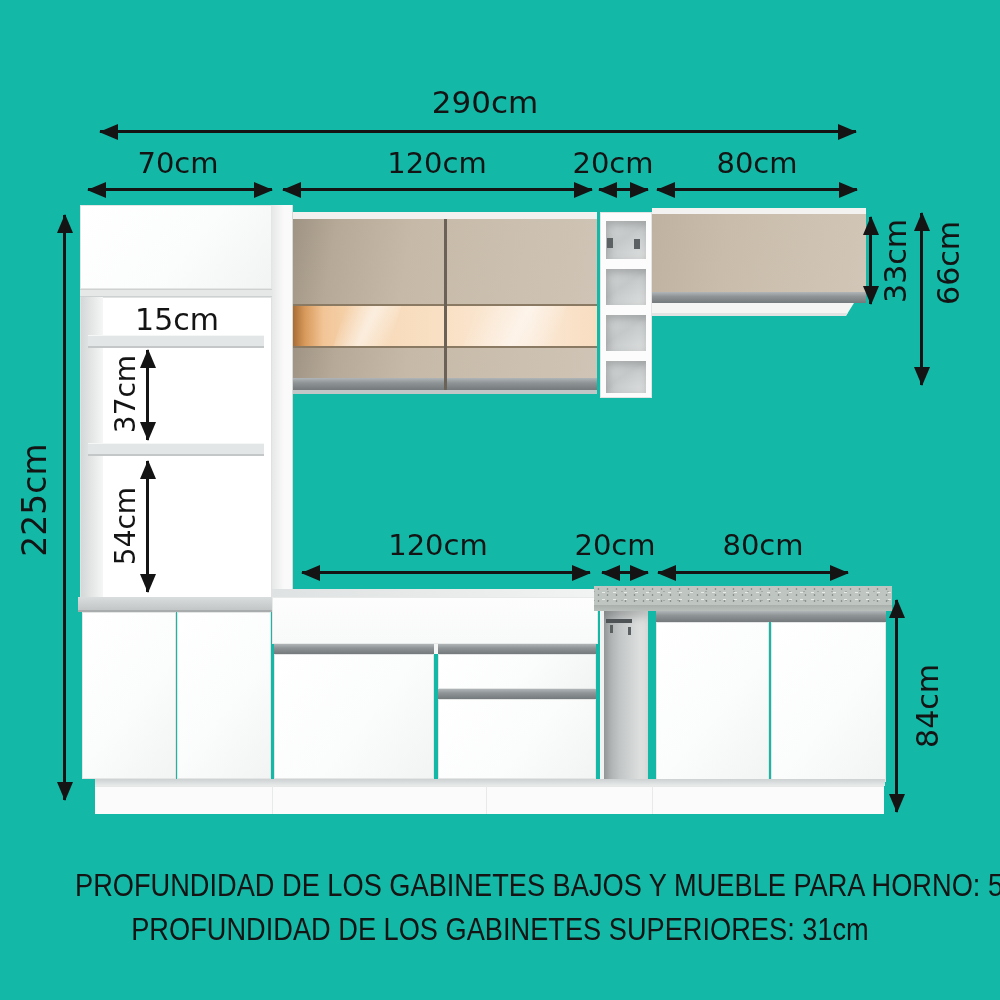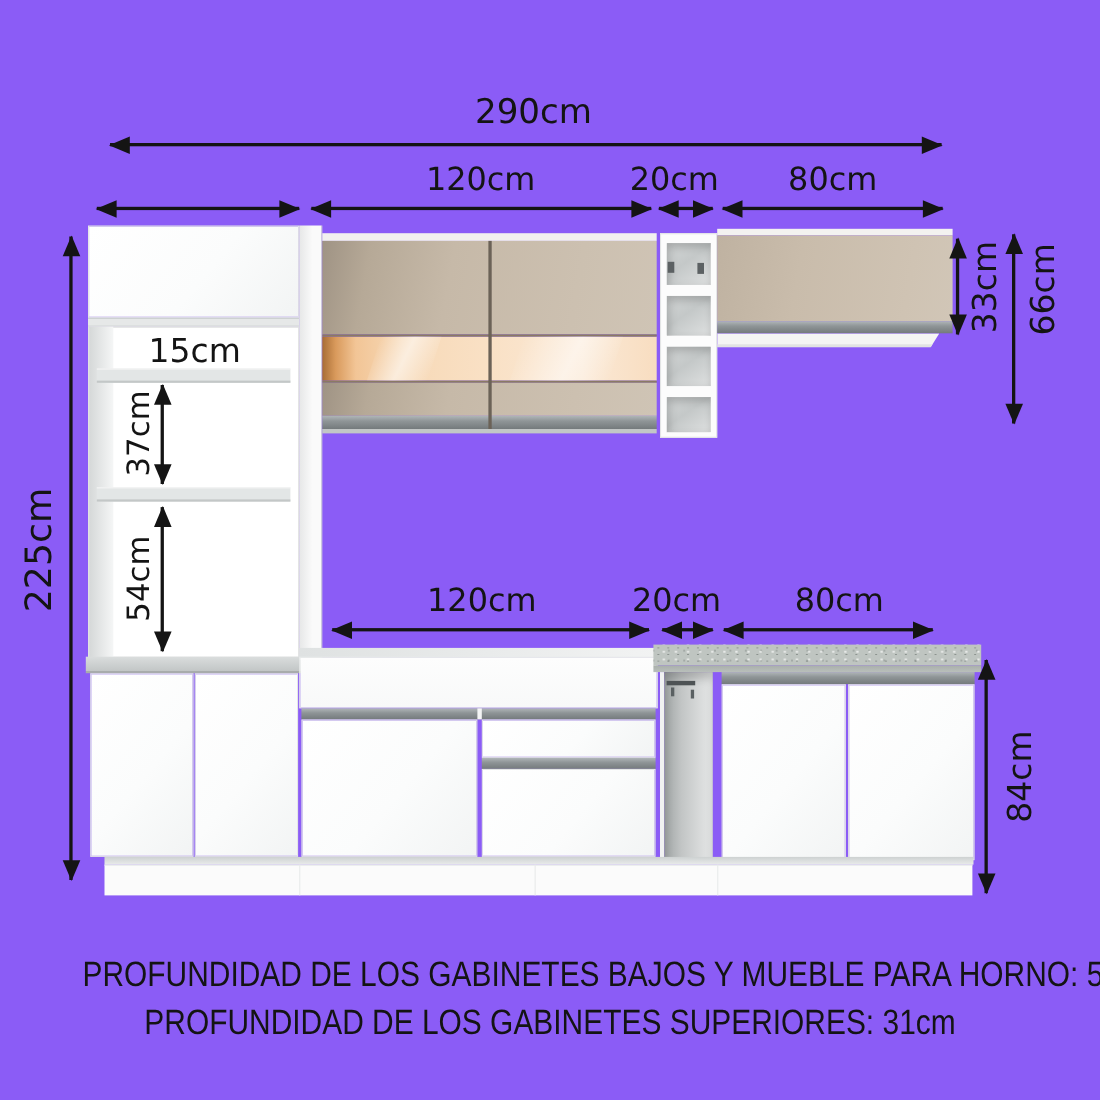--- a/index.html
+++ b/index.html
@@ -1,16 +1,16 @@
 <!DOCTYPE html>
 <html><head>
 <meta charset="utf-8">
 <style>
   html,body{margin:0;padding:0;background:#fff;}
-  .stage{position:relative;width:1000px;height:1000px;background:#8b5cf6;overflow:hidden;
+  .stage{position:relative;width:1000px;height:1000px;background:#14b8a6;overflow:hidden;
          font-family:"DejaVu Sans", sans-serif;color:#141414;}
 
   
   .ha{position:absolute;height:3px;background:#141414;}
   .ha::before,.ha::after{content:"";position:absolute;top:50%;width:0;height:0;
       border-top:8px solid transparent;border-bottom:8px solid transparent;transform:translateY(-50%);}
   .ha::before{left:-1px;border-right:19px solid #141414;}
   .ha::after{right:-1px;border-left:19px solid #141414;}
   .va{position:absolute;width:3px;background:#141414;}
   .va::before,.va::after{content:"";position:absolute;left:50%;transform:translateX(-50%);width:0;height:0;
@@ -39,20 +39,21 @@
      transform:scaleX(0.85);transform-origin:center;white-space:nowrap;}
 </style>
 </head>
 <body>
 
 <div class="stage">
 
   <div class="dlabel" style="left:385px;top:86px;width:200px;font-size:31px;">290cm</div>
   <div class="ha" style="left:100px;top:130px;width:756px;"></div>
 
+  <div class="dlabel" style="left:108px;top:148px;width:140px;">70cm</div>
   <div class="dlabel" style="left:357px;top:148px;width:160px;">120cm</div>
   <div class="dlabel" style="left:553px;top:148px;width:120px;">20cm</div>
   <div class="dlabel" style="left:687px;top:148px;width:140px;">80cm</div>
 
   <div class="ha" style="left:88px;top:188px;width:184px;"></div>
   <div class="ha" style="left:283px;top:188px;width:309px;"></div>
   <div class="ha" style="left:599px;top:188px;width:49px;"></div>
   <div class="ha" style="left:657px;top:188px;width:200px;"></div>
 
   <div class="va" style="left:63px;top:215px;height:585px;"></div>

